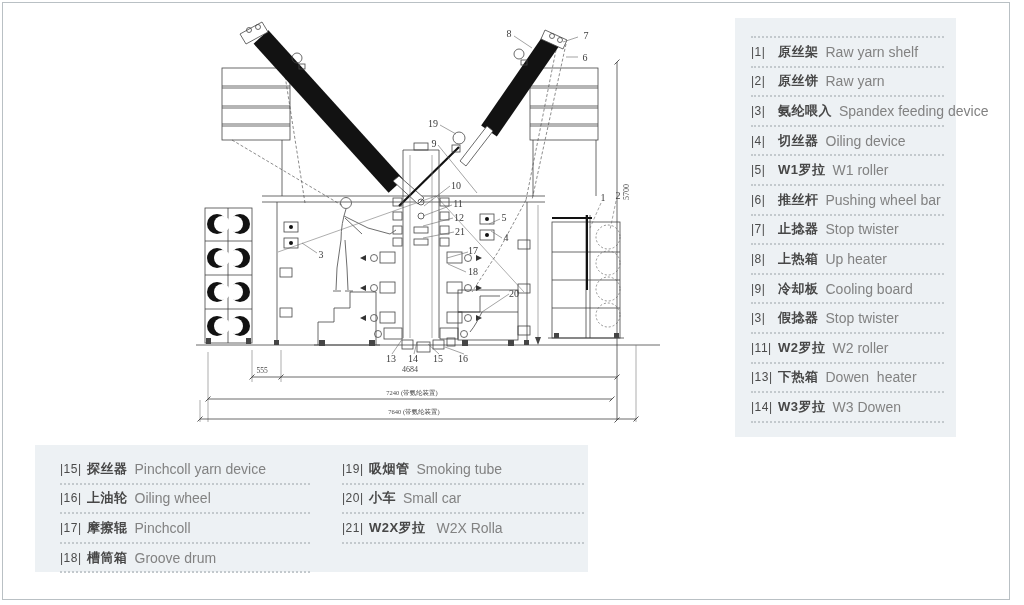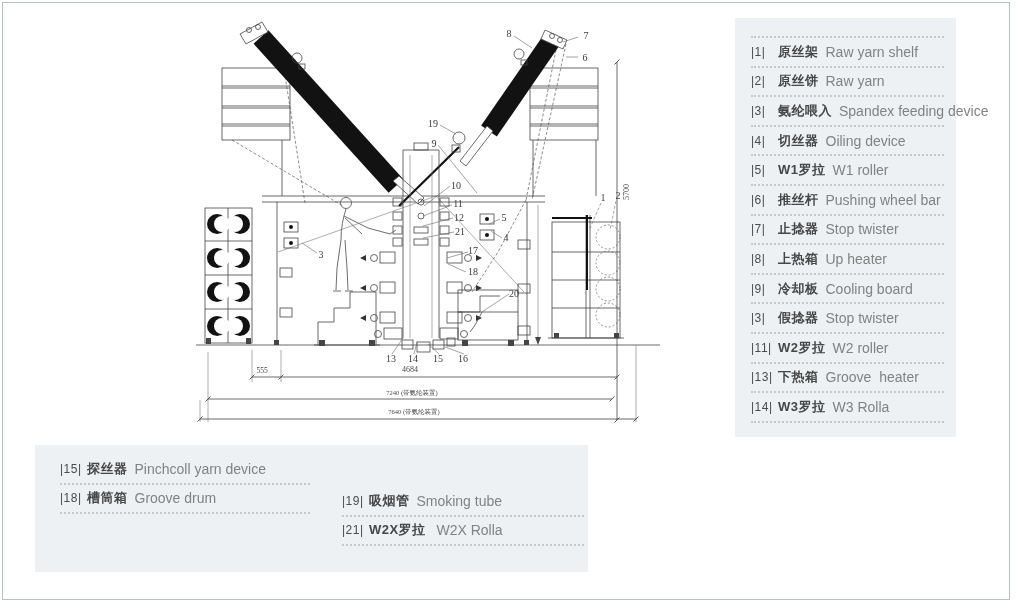--- a/index.html
+++ b/index.html
@@ -14,21 +14,21 @@
   .panel-right{left:735px;top:18px;width:221px;height:419px;padding:18px 8px 0 16px;}
   .panel-bottom{left:35px;top:445px;width:553px;height:127px;padding:10px 0 0 0;}
   .dotline{border-top:2px dotted #c3c9cd;height:0;margin-right:4px;}
   .lrow{height:27.6px;display:flex;align-items:center;white-space:nowrap;
     border-bottom:2px dotted #c3c9cd;margin-right:4px;}
   .num{font-size:12px;color:#4b4b4b;min-width:27px;letter-spacing:0.5px;}
   .cn{font-weight:bold;font-size:13px;color:#474747;margin-right:7px;letter-spacing:0.5px;}
   .en{font-size:14px;color:#828282;white-space:pre;}
   .cols{display:flex;}
   .col{width:258px;padding-left:25px;}
-  .col2{width:250px;padding-left:28px;margin-top:32px;}
+  .col2{width:250px;padding-left:28px;}
   
   .ln{stroke:#454545;stroke-width:0.8;fill:none;}
   .thin{stroke:#777;stroke-width:0.6;fill:none;}
   .dash{stroke:#5a5a5a;stroke-width:0.7;fill:none;stroke-dasharray:3,2;}
   .blk{stroke:#121212;fill:none;}
   .callout{font-family:"Liberation Serif",serif;font-size:10px;fill:#3c3c3c;}
   .dim{font-family:"Liberation Serif",serif;fill:#4a4a4a;}
   .mech{stroke:#454545;stroke-width:0.8;fill:#ffffff;}
 </style>
 </head>
@@ -381,49 +381,64 @@
     <span class="en">Stop twister</span>
   </div>
   <div class="lrow">
     <span class="num">|11|</span>
     <span class="cn">W2罗拉</span>
     <span class="en">W2 roller</span>
   </div>
   <div class="lrow">
     <span class="num">|13|</span>
     <span class="cn">下热箱</span>
-    <span class="en">Groove  heater</span>
+    <span class="en">Dowen  heater</span>
   </div>
   <div class="lrow">
     <span class="num">|14|</span>
     <span class="cn">W3罗拉</span>
-    <span class="en">W3 Rolla</span>
+    <span class="en">W3 Dowen</span>
   </div>
 </div>
 
 <div class="panel panel-bottom">
   <div class="cols">
     <div class="col">
       <div class="lrow">
         <span class="num">|15|</span>
         <span class="cn">探丝器</span>
         <span class="en">Pinchcoll yarn device</span>
       </div>
       <div class="lrow">
+        <span class="num">|16|</span>
+        <span class="cn">上油轮</span>
+        <span class="en">Oiling wheel</span>
+      </div>
+      <div class="lrow">
+        <span class="num">|17|</span>
+        <span class="cn">摩擦辊</span>
+        <span class="en">Pinchcoll</span>
+      </div>
+      <div class="lrow">
         <span class="num">|18|</span>
         <span class="cn">槽筒箱</span>
         <span class="en">Groove drum</span>
       </div>
     </div>
     <div class="col col2">
       <div class="lrow">
         <span class="num">|19|</span>
         <span class="cn">吸烟管</span>
         <span class="en">Smoking tube</span>
       </div>
       <div class="lrow">
+        <span class="num">|20|</span>
+        <span class="cn">小车</span>
+        <span class="en">Small car</span>
+      </div>
+      <div class="lrow">
         <span class="num">|21|</span>
         <span class="cn">W2X罗拉</span>
         <span class="en"> W2X Rolla</span>
       </div>
     </div>
   </div>
 </div>
 
 </body></html>

